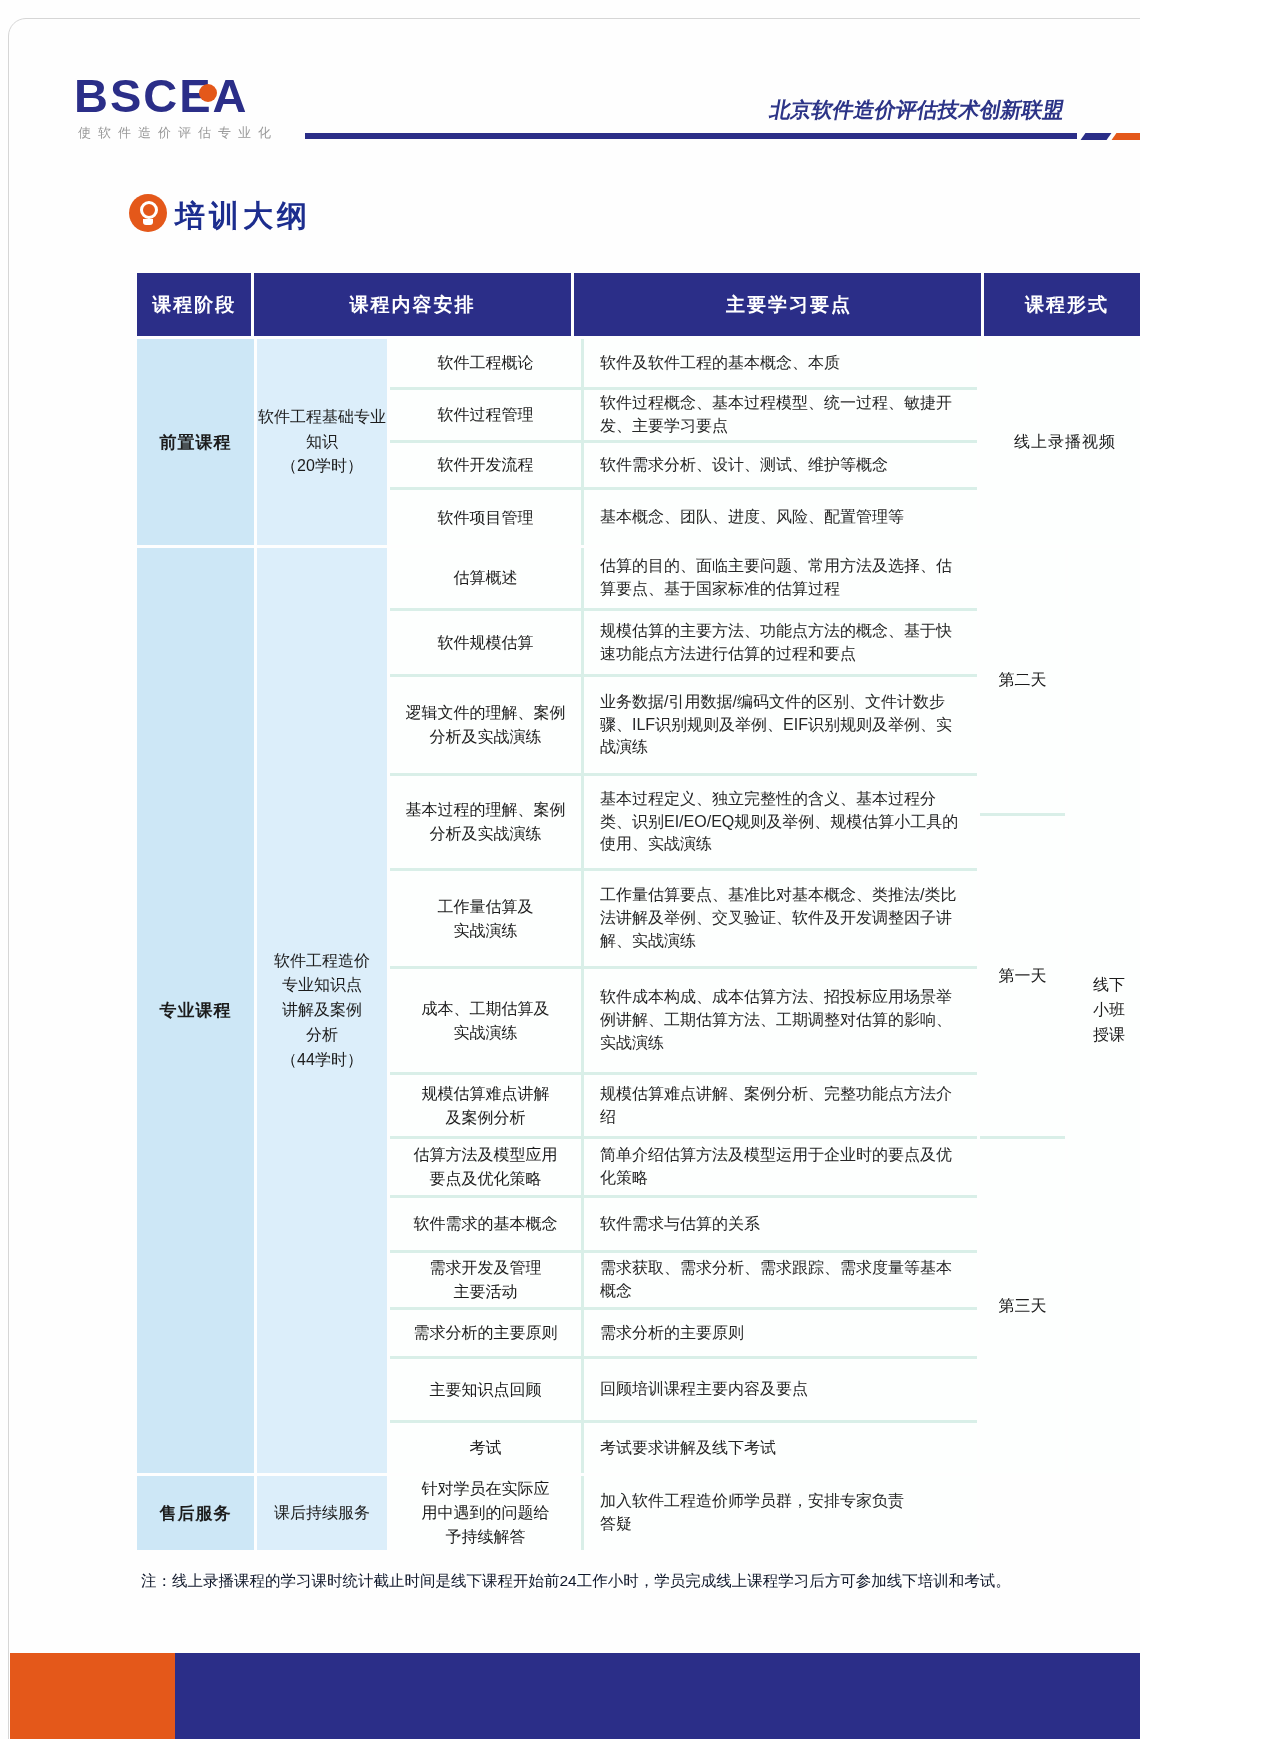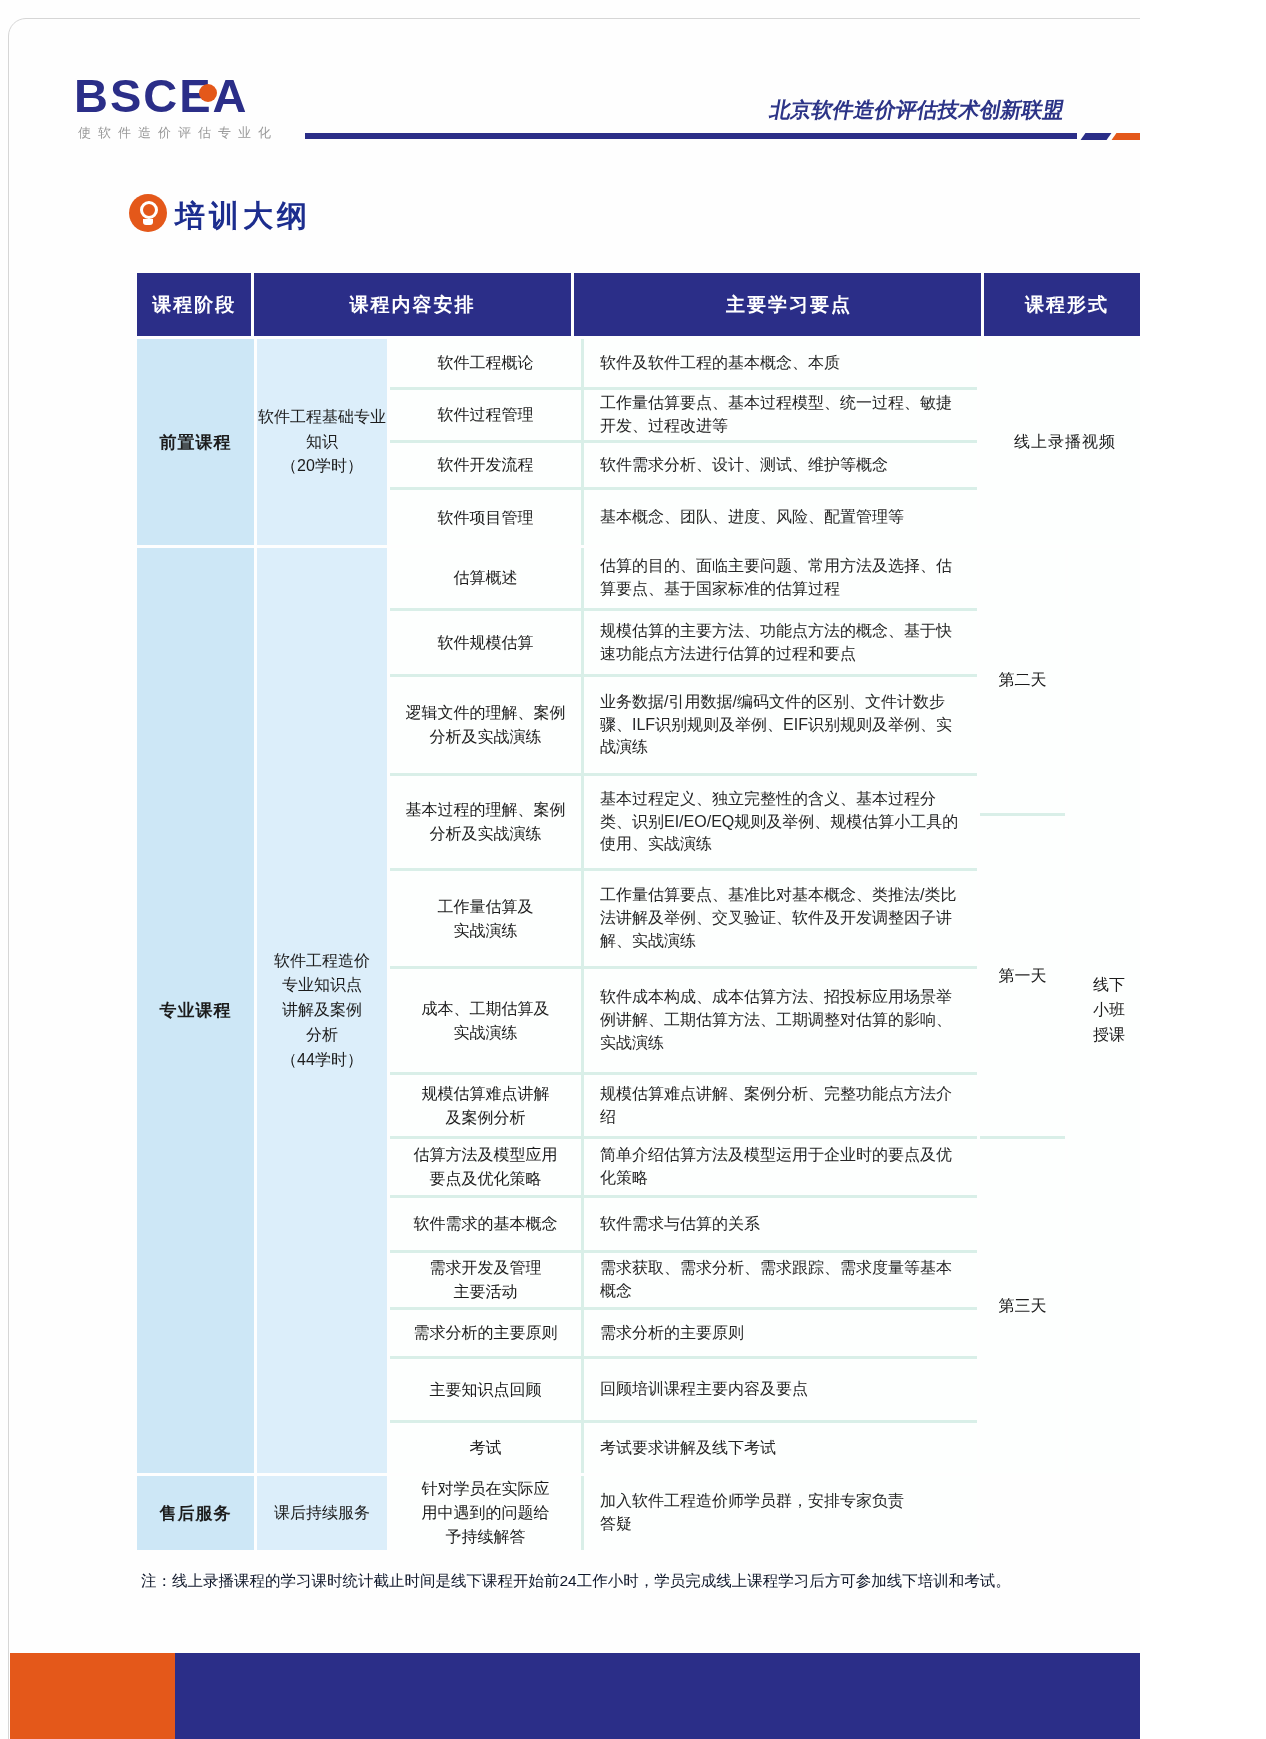--- a/index.html
+++ b/index.html
@@ -104,21 +104,21 @@
     <div class="phase">前置课程</div>
     <div class="cat">软件工程基础专业知识
 （20学时）</div>
     <div class="rows">
       <div class="row" style="height:48px">
         <div class="lesson">软件工程概论</div>
         <div class="points">软件及软件工程的基本概念、本质</div>
       </div>
       <div class="row" style="height:50px">
         <div class="lesson">软件过程管理</div>
-        <div class="points">工作量估算要点、基本过程模型、统一过程、敏捷开发、过程改进等</div>
+        <div class="points">软件过程概念、基本过程模型、统一过程、敏捷开发、主要学习要点</div>
       </div>
       <div class="row" style="height:44px">
         <div class="lesson">软件开发流程</div>
         <div class="points">软件需求分析、设计、测试、维护等概念</div>
       </div>
       <div class="row" style="height:55px">
         <div class="lesson">软件项目管理</div>
         <div class="points">基本概念、团队、进度、风险、配置管理等</div>
       </div>
     </div>

